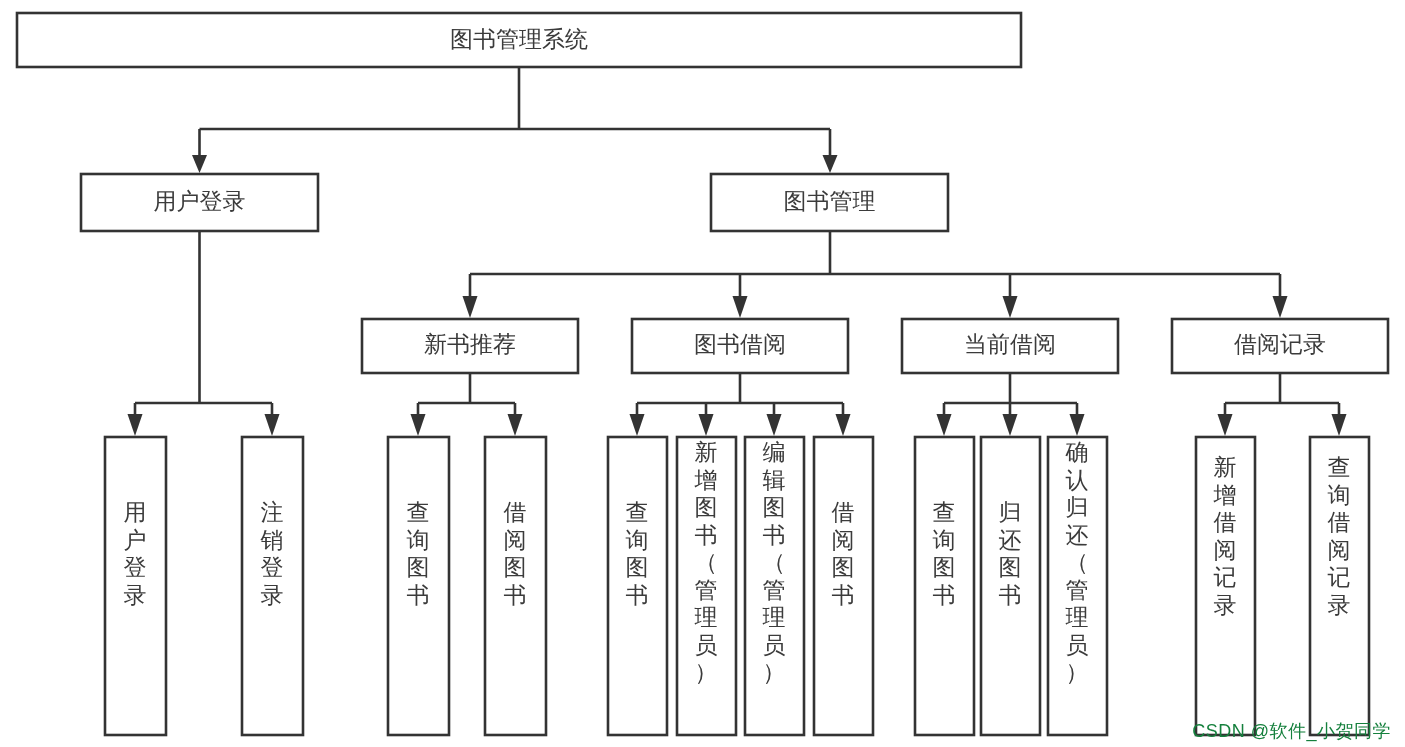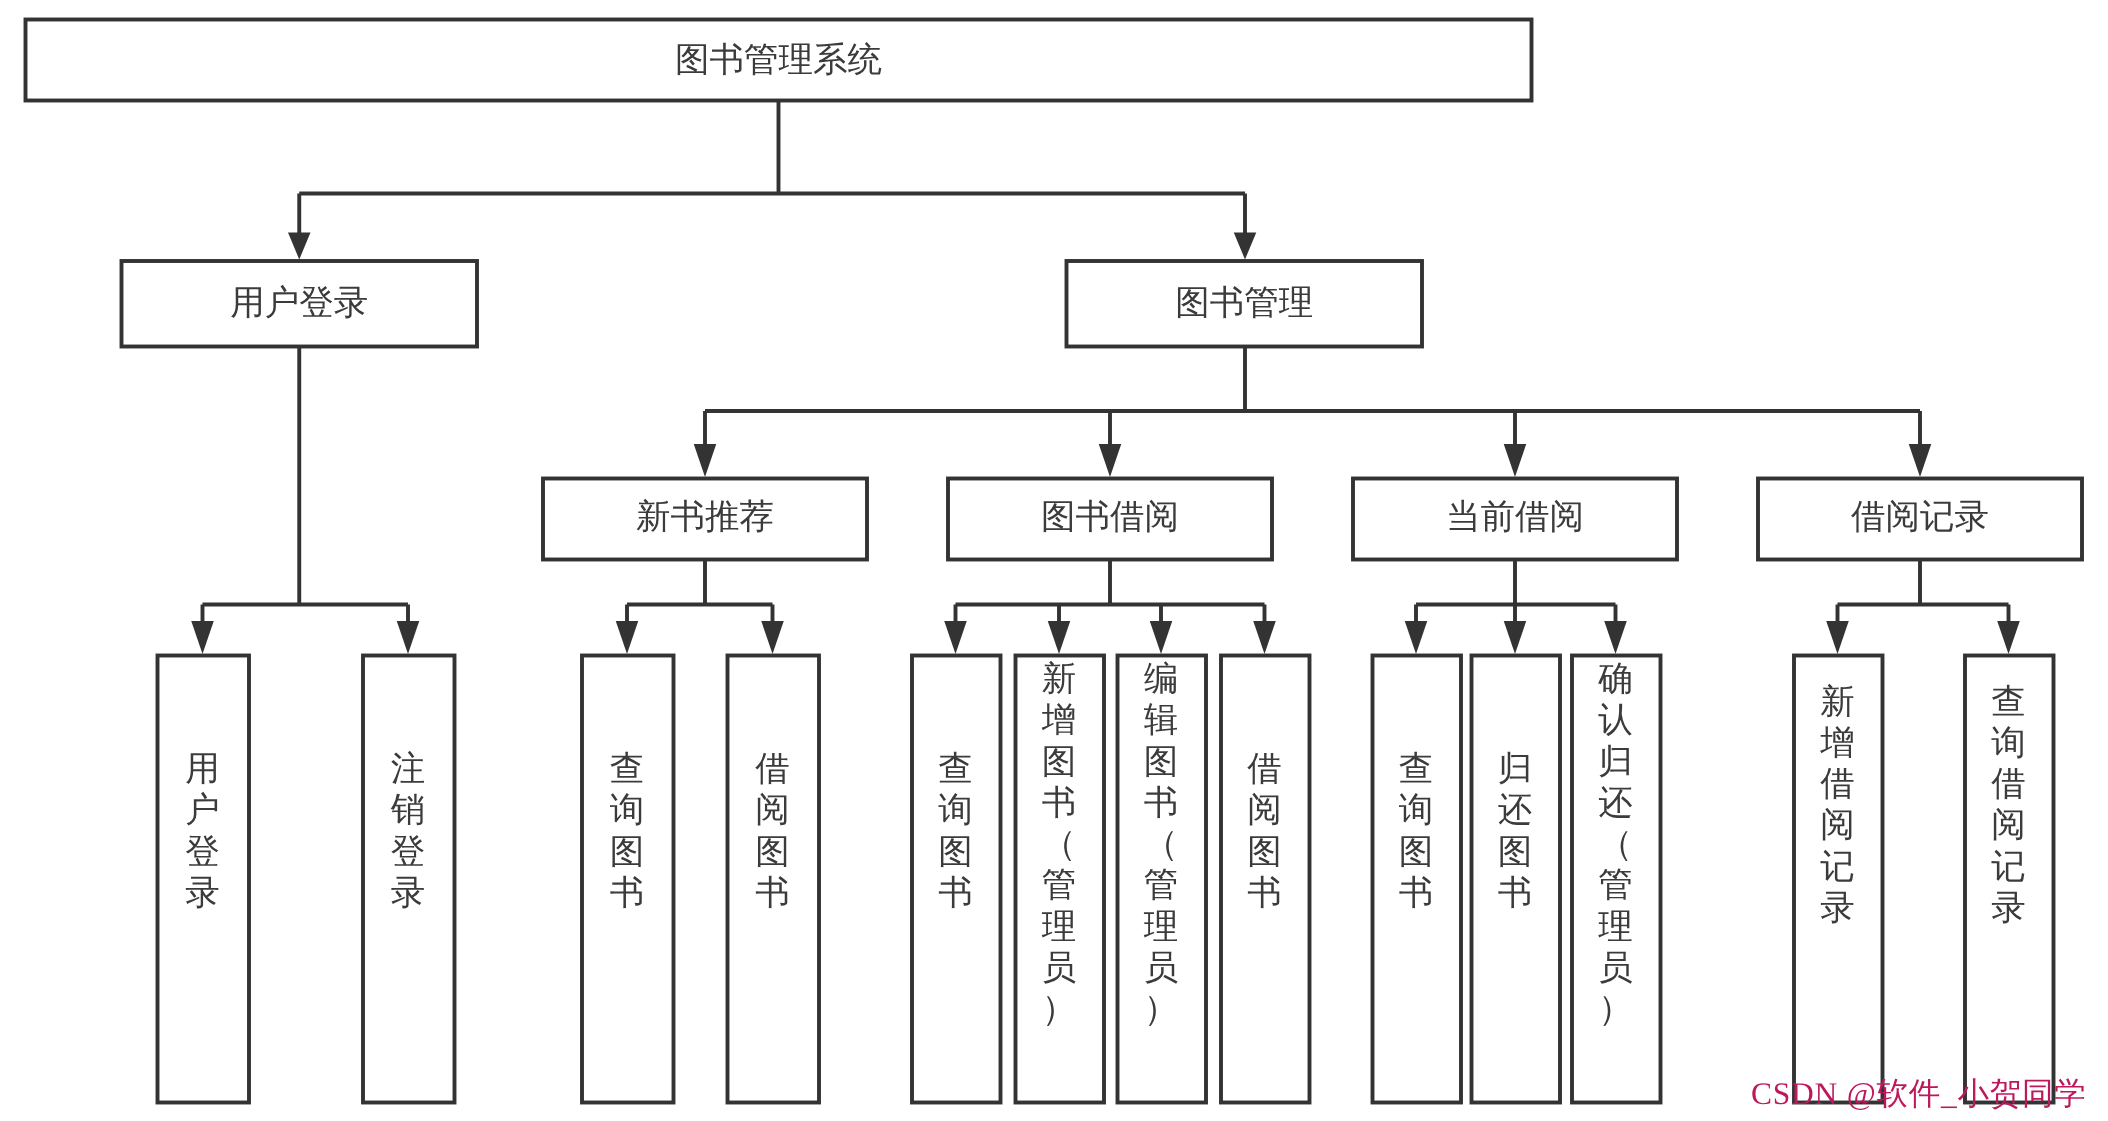--- a/index.html
+++ b/index.html
@@ -51,23 +51,23 @@
   .leaf-label {
     fill: #3b3b3b;
     font-family: "Liberation Sans", "DejaVu Sans", sans-serif;
     font-size: 23px;
     text-anchor: middle;
   }
   .watermark {
     position: absolute;
     right: 14px;
     bottom: 4px;
-    font-family: Liberation Serif, serif;
-    font-size: 21px;
-    color: #be185d;
+    font-family: Liberation Sans, sans-serif;
+    font-size: 18px;
+    color: #15803d;
     letter-spacing: 0.5px;
     white-space: nowrap;
     user-select: none;
   }
 </style>
 </head>
 <body>
 
 <div id="diagram-root">
 

